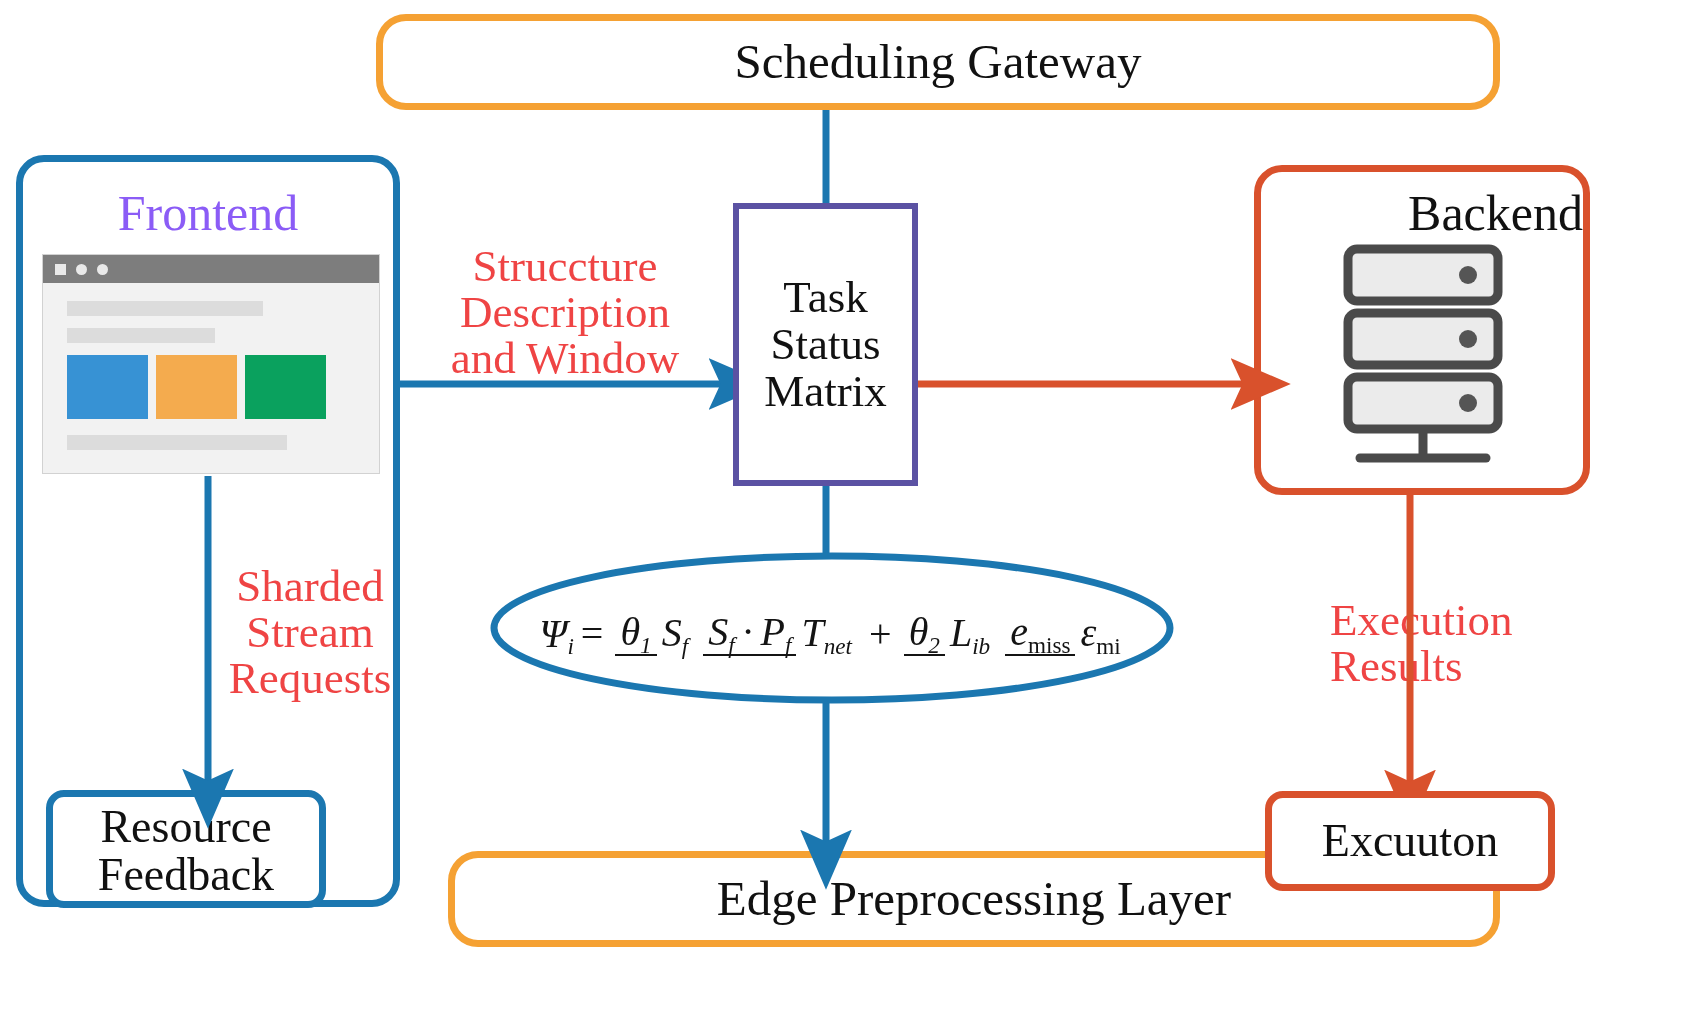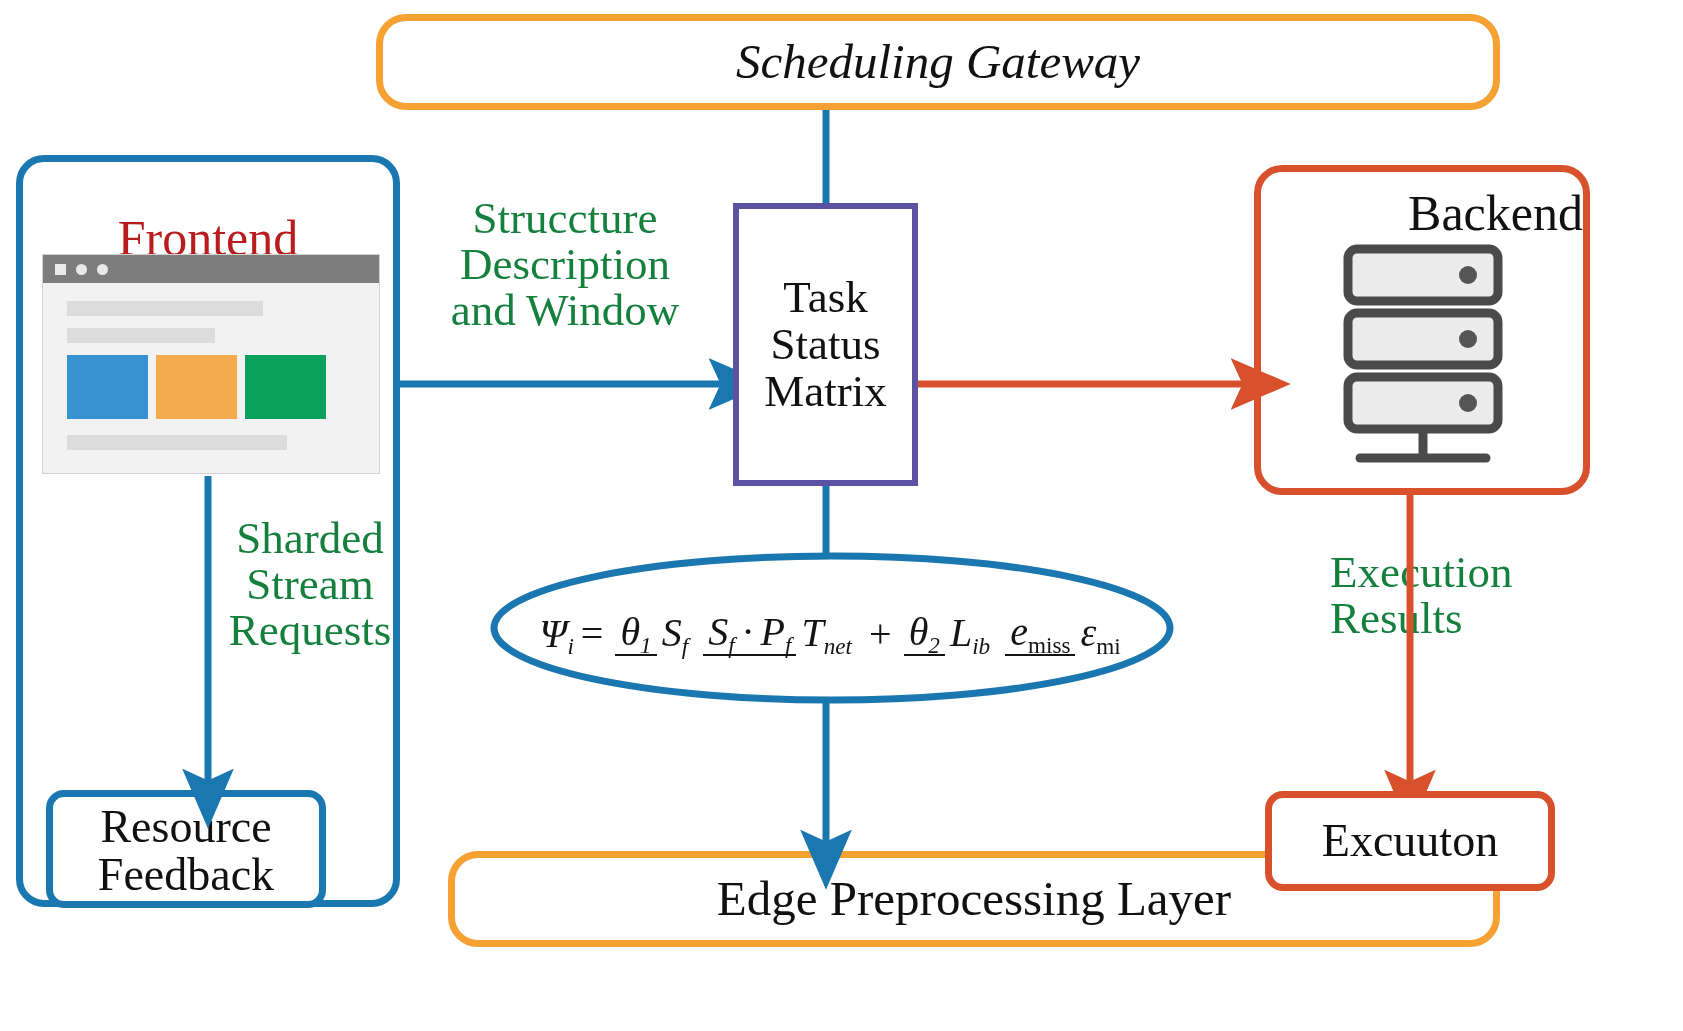--- a/index.html
+++ b/index.html
@@ -36,21 +36,20 @@
     line-height: 1.04;
     white-space: pre-line;
   }
 
   
   #scheduling-gateway {
     left: 376px;  top: 14px;
     width: 1124px; height: 96px;
     border: 7px solid #F5A133;
     border-radius: 30px;
-    font-style: italic;
   }
   #scheduling-gateway .box-title { font-size: 49px; }
 
   
   #edge-layer {
     left: 448px; top: 851px;
     width: 1052px; height: 96px;
     border: 7px solid #F5A133;
     border-radius: 30px;
   }
@@ -61,22 +60,21 @@
     left: 16px; top: 155px;
     width: 384px; height: 752px;
     border: 7px solid #1B77B0;
     border-radius: 28px;
   }
   #frontend-title {
     position: absolute;
     left: 0; right: 0; top: 22px;
     text-align: center;
     font-size: 50px;
-    color: #b91c1c;
-    margin-top: 25px;
+    color: #8b5cf6;
   }
 
   
   #resource-feedback {
     left: 46px; top: 790px;
     width: 280px; height: 118px;
     border: 7px solid #1B77B0;
     border-radius: 18px;
   }
   #resource-feedback .box-title { font-size: 46px; top: 6px; }
@@ -156,24 +154,25 @@
     top: 100px;
     width: 81px; height: 64px;
   }
   #mock-card-blue   { left: 24px;  background: #3792D4; }
   #mock-card-orange { left: 113px; background: #F4AB4E; }
   #mock-card-green  { left: 202px; background: #0AA15E; }
 
   
   .edge-label {
     position: absolute;
-    color: #15803d;
+    color: #ef4444;
     text-align: center;
     line-height: 1.02;
     white-space: pre-line;
+    margin-top: 48px;
   }
   #label-struct   { left: 410px;  top: 196px; width: 310px; font-size: 45px; }
   #label-exec-top { left: 930px;  top: 216px; width: 240px; font-size: 45px; }
   #label-sharded  { left: 196px;  top: 516px; width: 228px; font-size: 45px; }
   #label-exec-right { left: 1330px; top: 550px; width: 330px; font-size: 45px; text-align: left; }
 
   
   #formula-wrap {
     position: absolute;
     left: 505px; top: 578px;

